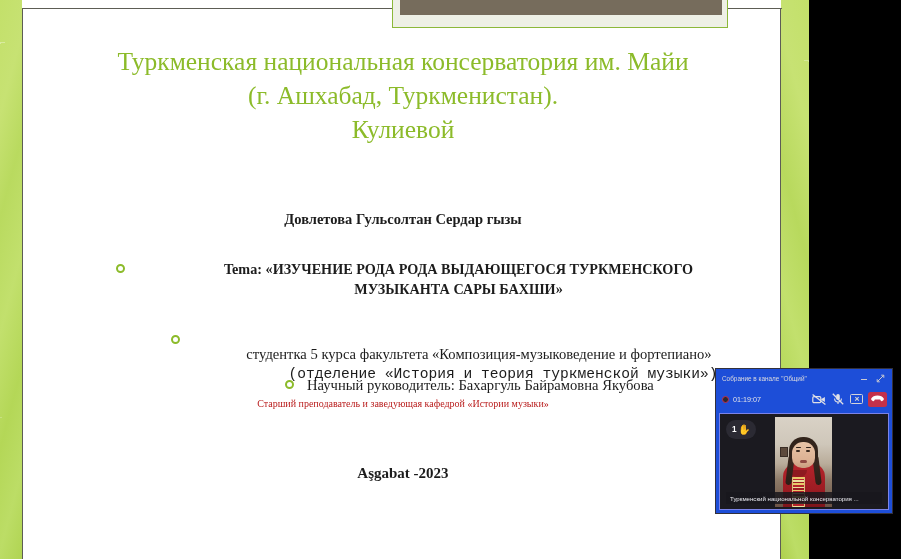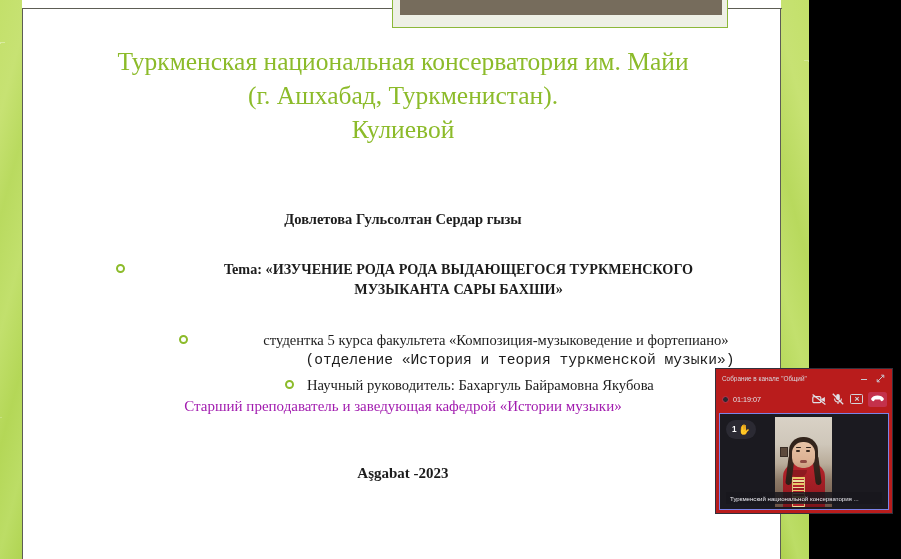--- a/index.html
+++ b/index.html
@@ -146,22 +146,23 @@
     font-size: 14.2px;
     line-height: 20px;
     color: #1c1c1c;
     text-align: center;
     width: 640px;
   }
   .topic .txt .l1 { display:block; }
   .topic .txt .l2 { display:block;text-align:center; }
 
   .line-student {
-    left: 156px; top: 321px;
+    left: 148px; top: 321px;
     width: 612px;
+    flex-direction: column;
   }
   .line-student .txt {
     margin-left: 14px;
     font-size: 14.6px;
     line-height: 20px;
     color: #1c1c1c;
     width: 588px;
     text-align: center;
   }
   .line-student .l1 { display:block; }
@@ -177,40 +178,40 @@
     font-size: 14.6px;
     line-height: 20px;
     color: #1c1c1c;
   }
 
   .line-role {
     position: absolute;
     left: 18px; top: 389px;
     width: 724px;
     text-align: center;
-    font-size: 15px;
-    color: #a21caf;
+    font-size: 10px;
+    color: #b91c1c;
   }
 
   .place-year {
     position: absolute;
     left: 18px; top: 456px;
     width: 724px;
     text-align: center;
     font-weight: bold;
     font-size: 15px;
     color: #1c1c1c;
   }
 
   
   .meeting {
     position: absolute;
     left: 716px; top: 369px;
     width: 176px; height: 144px;
-    background: #b91c1c;
+    background: #1d4ed8;
     font-family: "Liberation Sans", "DejaVu Sans", sans-serif;
     box-shadow: 0 0 0 1px #33313c;
   }
 
   .mt-titlebar {
     position: relative;
     height: 19px;
     display: flex;
     align-items: center;
     padding: 0 4px 0 6px;

